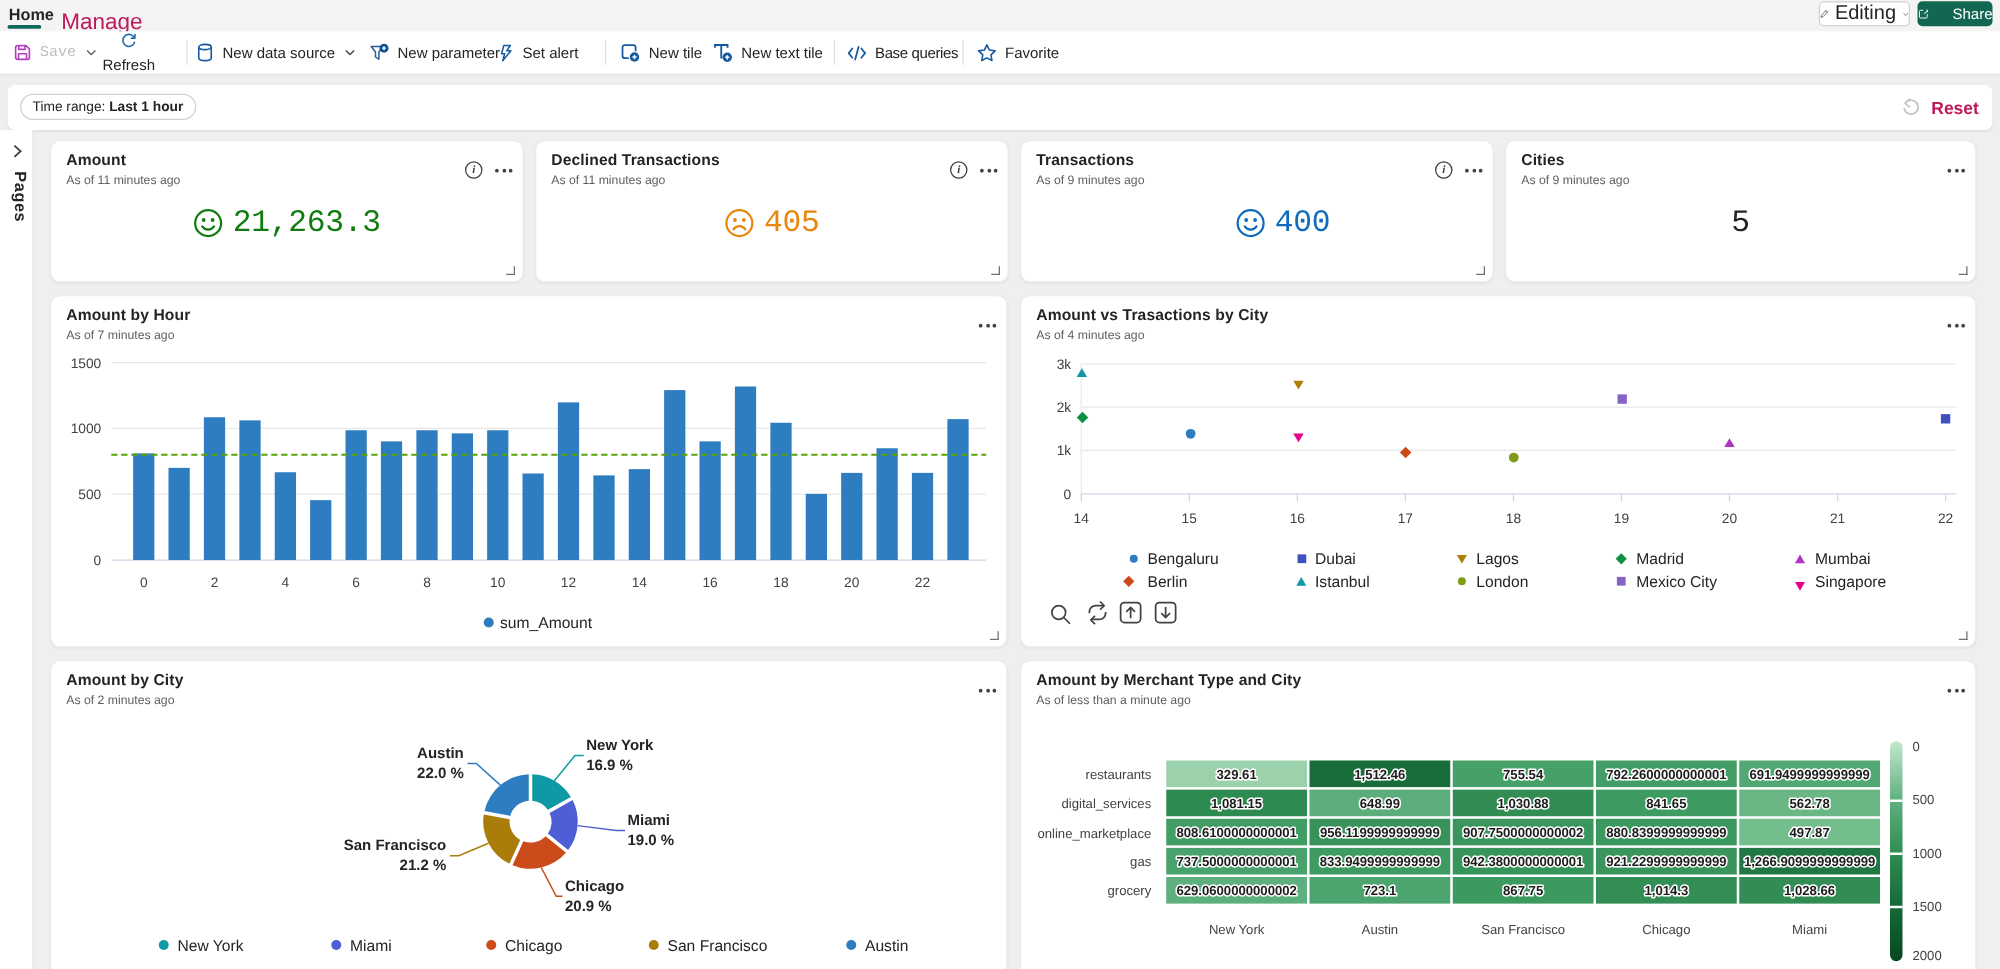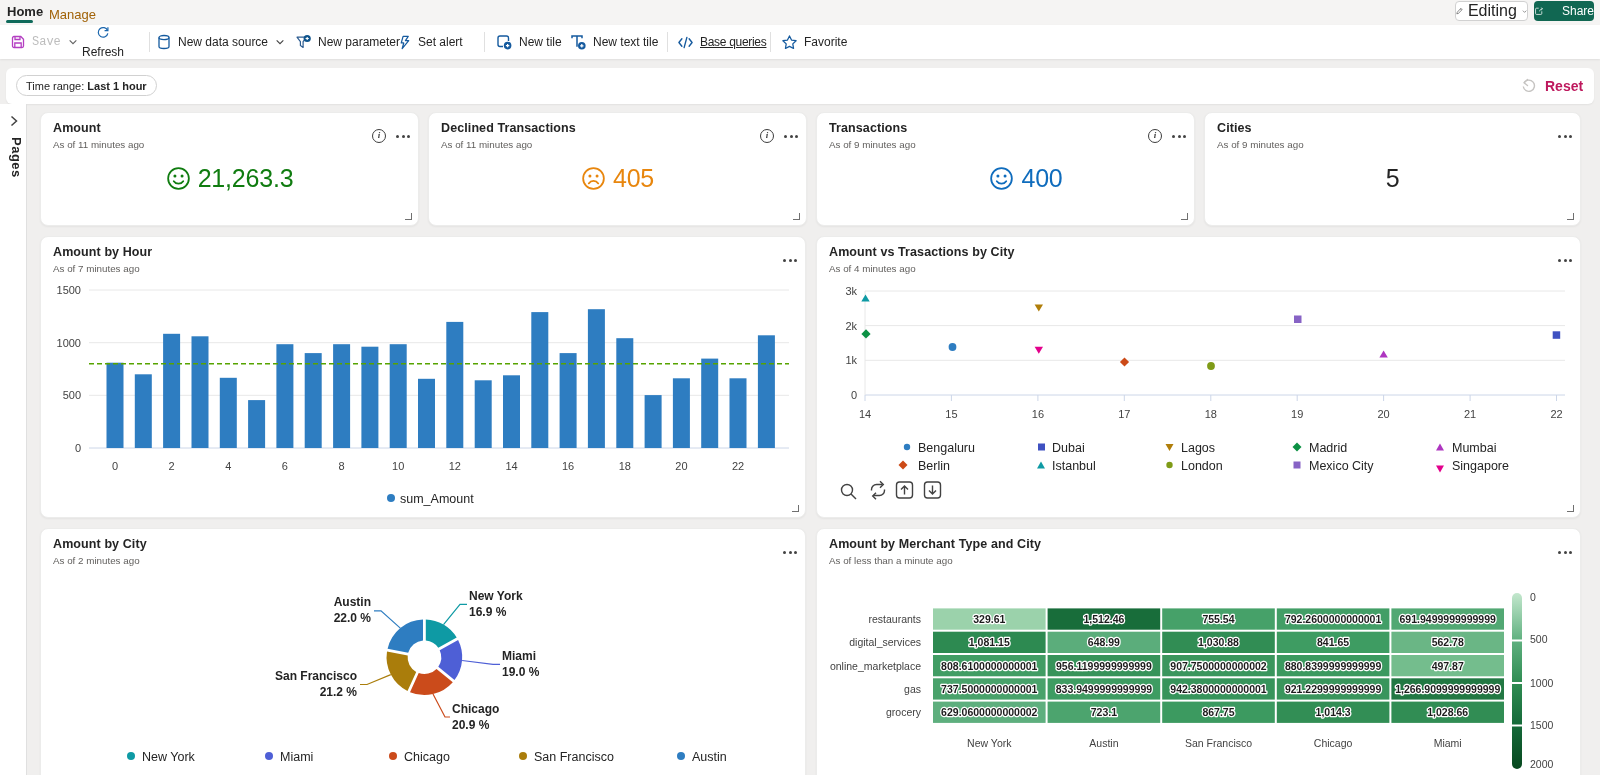--- a/index.html
+++ b/index.html
@@ -7,32 +7,32 @@
 .abs { position:absolute; }
 .card { position:absolute; background:#fff; border-radius:8px; border:1px solid #ececeb; box-shadow:0 1px 2px rgba(0,0,0,0.05); }
 .ctitle { position:absolute; left:12px; top:8px; font-size:12.5px; font-weight:bold; color:#242424; letter-spacing:0.1px; }
 .csub { position:absolute; left:12px; top:26px; font-size:9.8px; color:#605e5c; }
 .dots { position:absolute; top:21px; right:7px; width:15px; height:4px; }
 .dots i { position:absolute; top:1px; width:3px; height:3px; border-radius:50%; background:#424242; }
 .dots i:nth-child(1){left:0;} .dots i:nth-child(2){left:5.5px;} .dots i:nth-child(3){left:11px;}
 .info { position:absolute; top:16px; width:14px; height:14px; border:1.2px solid #3d3d3d; border-radius:50%; color:#3d3d3d; font-size:9px; text-align:center; line-height:11.5px; font-family:"Liberation Serif",serif; font-style:italic; font-weight:bold; }
 .resize { position:absolute; right:6px; bottom:5px; width:7px; height:7px; border-right:1.6px solid #707070; border-bottom:1.6px solid #707070; }
 .kpi { position:absolute; left:0; right:0; top:43px; height:45px; display:flex; align-items:center; justify-content:center; gap:7px; }
-.kpi .num { font-size:25px; letter-spacing:-0.2px; }
+.kpi .num { font-size:25px; letter-spacing:-0.2px;font-family:Liberation Mono, monospace; }
 .tbitem { position:absolute; top:0; height:34px; display:flex; align-items:center; gap:6px; font-size:12px; color:#242424; }
 .tbsep { position:absolute; top:7px; width:1px; height:20px; background:#e0e0e0; }
 svg text { font-family:"Liberation Sans", sans-serif; }
 </style>
 </head>
 <body>
 
 <div class="abs" style="left:0;top:0;width:1600px;height:25px;background:#f5f4f3;"></div>
 <div class="abs" style="left:7px;top:4px;font-size:13px;font-weight:bold;color:#242424;">Home</div>
 <div class="abs" style="left:6px;top:20px;width:27px;height:3px;border-radius:2px;background:#0f6a5b;"></div>
-<div class="abs" style="left:49px;top:7px;font-size:13px;color:#a16207;">Manage</div>
+<div class="abs" style="left:49px;top:7px;font-size:18px;color:#be185d;">Manage</div>
 
 <div class="abs" style="left:1455px;top:1px;width:73px;height:20px;background:#fff;border:1px solid #d1d1d1;border-radius:4px;display:flex;align-items:center;justify-content:center;gap:5px;">
   <svg width="12" height="12" viewBox="0 0 16 16">
       <path d="M11.2 1.7 l3.1 3.1 L5.6 13.5 1.9 14.6 2.9 10.9 Z M10.4 3.6 l2.1 2.1" fill="none" stroke="#242424" stroke-width="1.2" stroke-linejoin="round"></path>
     </svg>
   <span style="font-size:16px;color:#242424;">Editing</span>
   <svg width="9" height="9" viewBox="0 0 12 12">
       <path d="M2 4 L6 8 L10 4" fill="none" stroke="#424242" stroke-width="1.3"></path>
     </svg>
 </div>
@@ -105,21 +105,21 @@
         <circle cx="12.8" cy="12.8" r="3.8" fill="#155a9e"></circle>
         <path d="M12.8 11.1 V14.5 M11.1 12.8 H14.5" stroke="#fff" stroke-width="1.2"></path>
       </svg>
     <span>New text tile</span>
   </div>
   <div class="tbsep" style="left:667px;"></div>
   <div class="tbitem" style="left:677px;">
     <svg width="17" height="17" viewBox="0 0 16 16">
         <path d="M4.6 4.5 L1.8 8 L4.6 11.5 M11.4 4.5 L14.2 8 L11.4 11.5 M9.3 3.2 L6.7 12.8" fill="none" stroke="#155a9e" stroke-width="1.3" stroke-linecap="round" stroke-linejoin="round"></path>
       </svg>
-    <span style="letter-spacing:-0.3px;text-decoration:underline;">Base queries</span>
+    <span style="letter-spacing:-0.3px;">Base queries</span>
   </div>
   <div class="tbsep" style="left:770px;"></div>
   <div class="tbitem" style="left:781px;">
     <svg width="17" height="17" viewBox="0 0 16 16">
         <path d="M8 1.8 L9.9 5.7 L14.2 6.3 L11.1 9.3 L11.8 13.6 L8 11.6 L4.2 13.6 L4.9 9.3 L1.8 6.3 L6.1 5.7 Z" fill="none" stroke="#155a9e" stroke-width="1.2" stroke-linejoin="round"></path>
       </svg>
     <span>Favorite</span>
   </div>
 </div>
 

